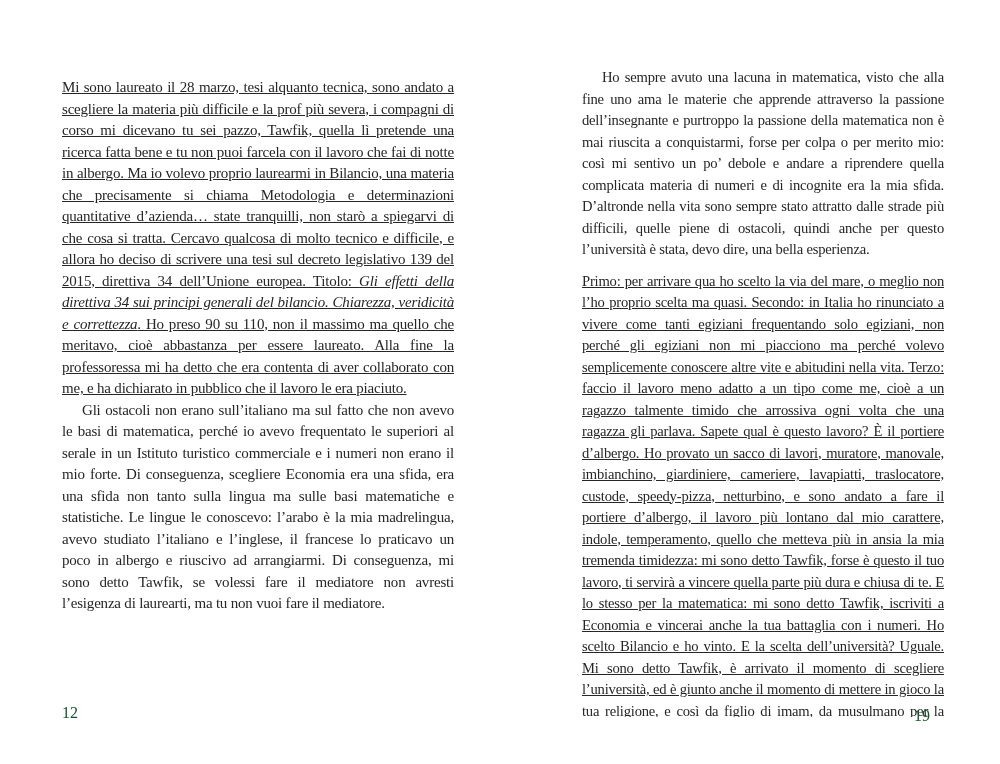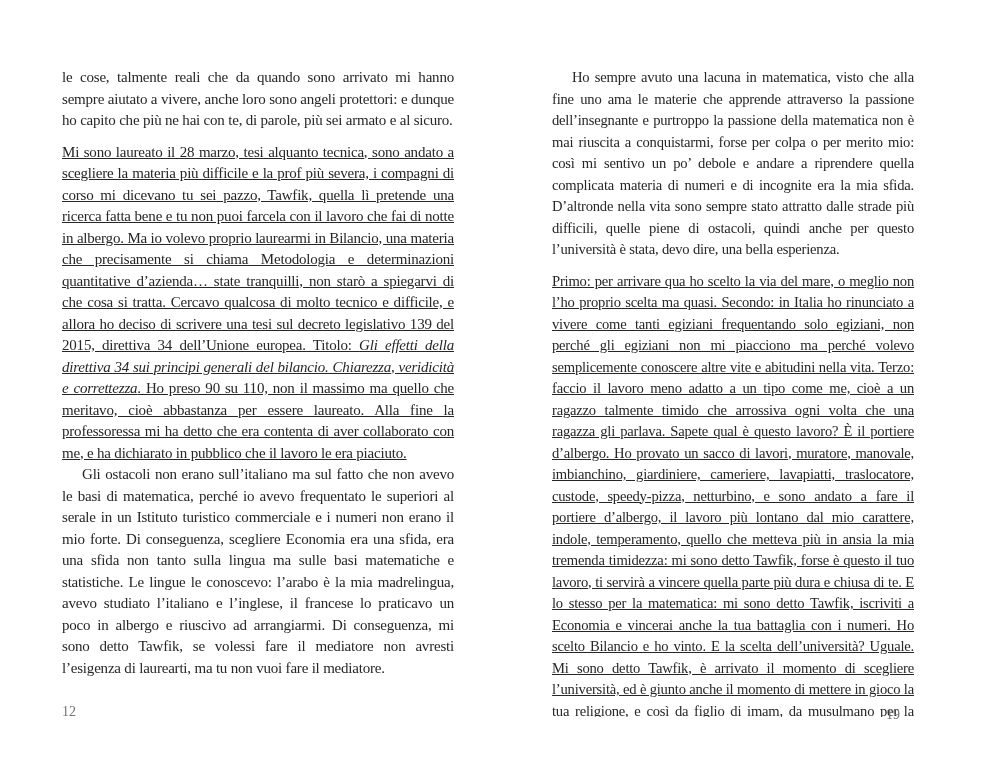--- a/index.html
+++ b/index.html
@@ -15,21 +15,21 @@
     overflow: hidden;
     font-family: "Liberation Serif", "DejaVu Serif", serif;
     color: #262626;
   }
   .page {
     position: absolute;
     top: 0;
     height: 100%;
   }
   .page-left  { left: 62px;  width: 392px; }
-  .page-right { left: 552px; width: 362px; }
+  .page-right { left: 582px; width: 362px; }
 
   .text-block {
     position: absolute;
     top: 67px;
     left: 0;
     right: 0;
     height: 650px;
     overflow: hidden;
     text-align: justify;
     font-size: 15px;
@@ -44,34 +44,33 @@
   .text-block p {
     margin: 0;
     padding: 0;
   }
   .text-block p.indent { text-indent: 20px; }
   .text-block p.space-before { margin-top: 10px; text-decoration: underline; }
   .text-block span.italic { font-style: italic; }
 
   .page-number {
     position: absolute;
-    font-size: 14px;
-    color: #737373;
+    font-size: 16px;
+    color: #14532d;
   }
   .page-number-left  { left: 0;   top: 704px; }
   .page-number-right { right: 14px; top: 707px; }
 </style>
 </head>
 <body>
 
 <div class="spread">
 
   <div class="page page-left">
     <div class="text-block">
-        <p><span>le cose, talmente reali che da quando sono arrivato mi hanno sempre aiutato a vivere, anche loro sono angeli protettori: e dunque ho capito che più ne hai con te, di parole, più sei armato e al sicuro.</span></p>
         <p class="space-before"><span>Mi sono laureato il 28 marzo, tesi alquanto tecnica, sono andato a scegliere la materia più difficile e la prof più severa, i compagni di corso mi dicevano tu sei pazzo, Tawfik, quella lì pretende una ricerca fatta bene e tu non puoi farcela con il lavoro che fai di notte in albergo. Ma io volevo proprio laurearmi in Bilancio, una materia che precisamente si chiama Metodologia e determinazioni quantitative d’azienda… state tranquilli, non starò a spiegarvi di che cosa si tratta. Cercavo qualcosa di molto tecnico e difficile, e allora ho deciso di scrivere una tesi sul decreto legislativo 139 del 2015, direttiva 34 dell’Unione europea. Titolo: </span><span class="italic">Gli effetti della direttiva 34 sui principi generali del bilancio. Chiarezza, veridicità e correttezza</span><span>. Ho preso 90 su 110, non il massimo ma quello che meritavo, cioè abbastanza per essere laureato. Alla fine la professoressa mi ha detto che era contenta di aver collaborato con me, e ha dichiarato in pubblico che il lavoro le era piaciuto.</span></p>
         <p class="indent"><span>Gli ostacoli non erano sull’italiano ma sul fatto che non avevo le basi di matematica, perché io avevo frequentato le superiori al serale in un Istituto turistico commerciale e i numeri non erano il mio forte. Di conseguenza, scegliere Economia era una sfida, era una sfida non tanto sulla lingua ma sulle basi matematiche e statistiche. Le lingue le conoscevo: l’arabo è la mia madrelingua, avevo studiato l’italiano e l’inglese, il francese lo praticavo un poco in albergo e riuscivo ad arrangiarmi. Di conseguenza, mi sono detto Tawfik, se volessi fare il mediatore non avresti l’esigenza di laurearti, ma tu non vuoi fare il mediatore.</span></p>
       </div>
     <div class="page-number page-number-left">12</div>
   </div>
 
   <div class="page page-right">
     <div class="text-block">
         <p class="indent"><span>Ho sempre avuto una lacuna in matematica, visto che alla fine uno ama le materie che apprende attraverso la passione dell’insegnante e purtroppo la passione della matematica non è mai riuscita a conquistarmi, forse per colpa o per merito mio: così mi sentivo un po’ debole e andare a riprendere quella complicata materia di numeri e di incognite era la mia sfida. D’altronde nella vita sono sempre stato attratto dalle strade più difficili, quelle piene di ostacoli, quindi anche per questo l’università è stata, devo dire, una bella esperienza.</span></p>
         <p class="space-before"><span>Primo: per arrivare qua ho scelto la via del mare, o meglio non l’ho proprio scelta ma quasi. Secondo: in Italia ho rinunciato a vivere come tanti egiziani frequentando solo egiziani, non perché gli egiziani non mi piacciono ma perché volevo semplicemente conoscere altre vite e abitudini nella vita. Terzo: faccio il lavoro meno adatto a un tipo come me, cioè a un ragazzo talmente timido che arrossiva ogni volta che una ragazza gli parlava. Sapete qual è questo lavoro? È il portiere d’albergo. Ho provato un sacco di lavori, muratore, manovale, imbianchino, giardiniere, cameriere, lavapiatti, traslocatore, custode, speedy-pizza, netturbino, e sono andato a fare il portiere d’albergo, il lavoro più lontano dal mio carattere, indole, temperamento, quello che metteva più in ansia la mia tremenda timidezza: mi sono detto Tawfik, forse è questo il tuo lavoro, ti servirà a vincere quella parte più dura e chiusa di te. E lo stesso per la matematica: mi sono detto Tawfik, iscriviti a Economia e vincerai anche la tua battaglia con i numeri. Ho scelto Bilancio e ho vinto. E la scelta dell’università? Uguale. Mi sono detto Tawfik, è arrivato il momento di scegliere l’università, ed è giunto anche il momento di mettere in gioco la tua religione, e così da figlio di imam, da musulmano per la verità poco praticante, mi sono</span></p>

